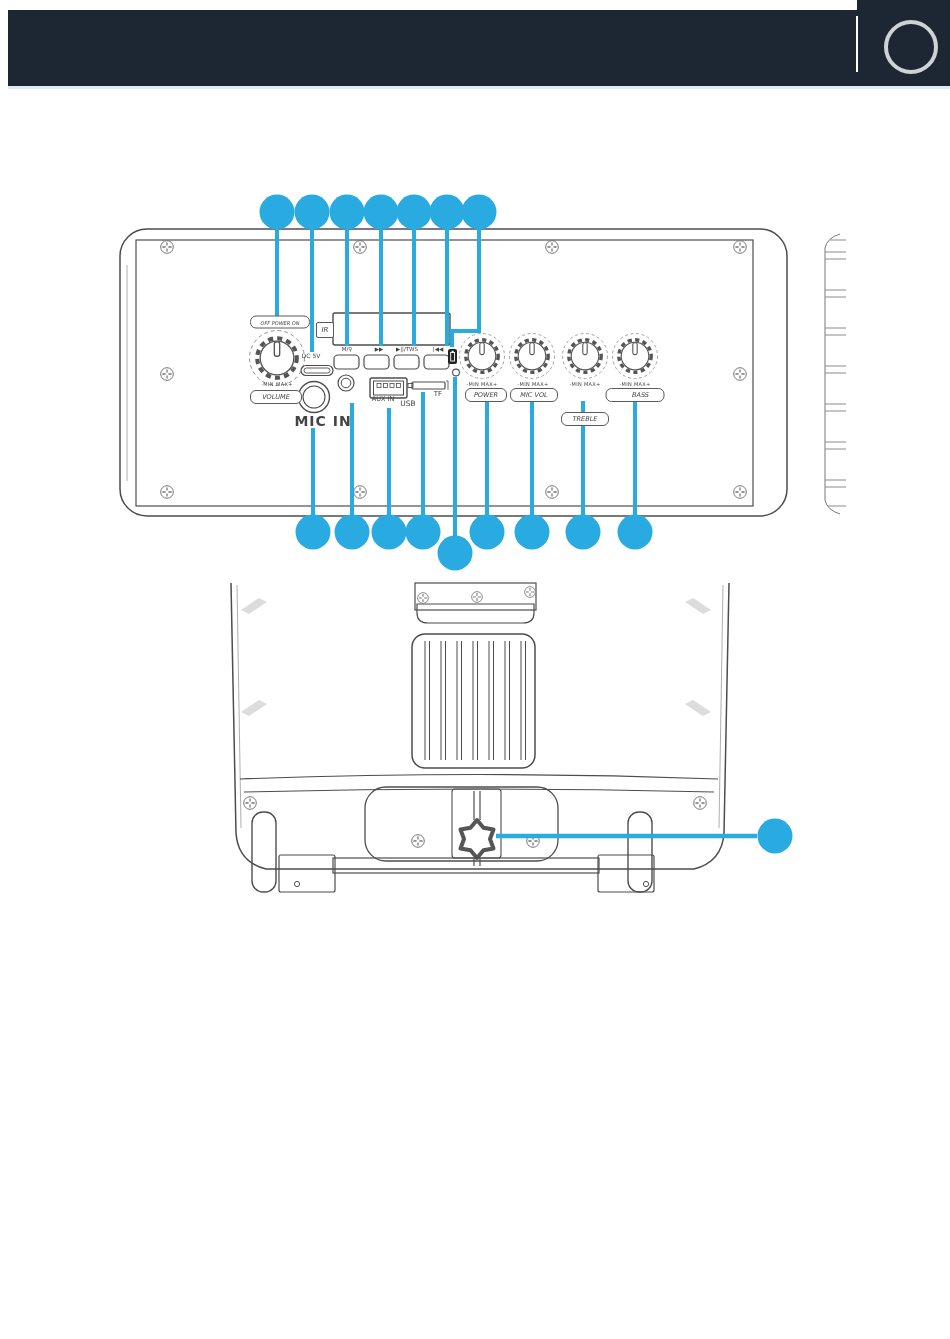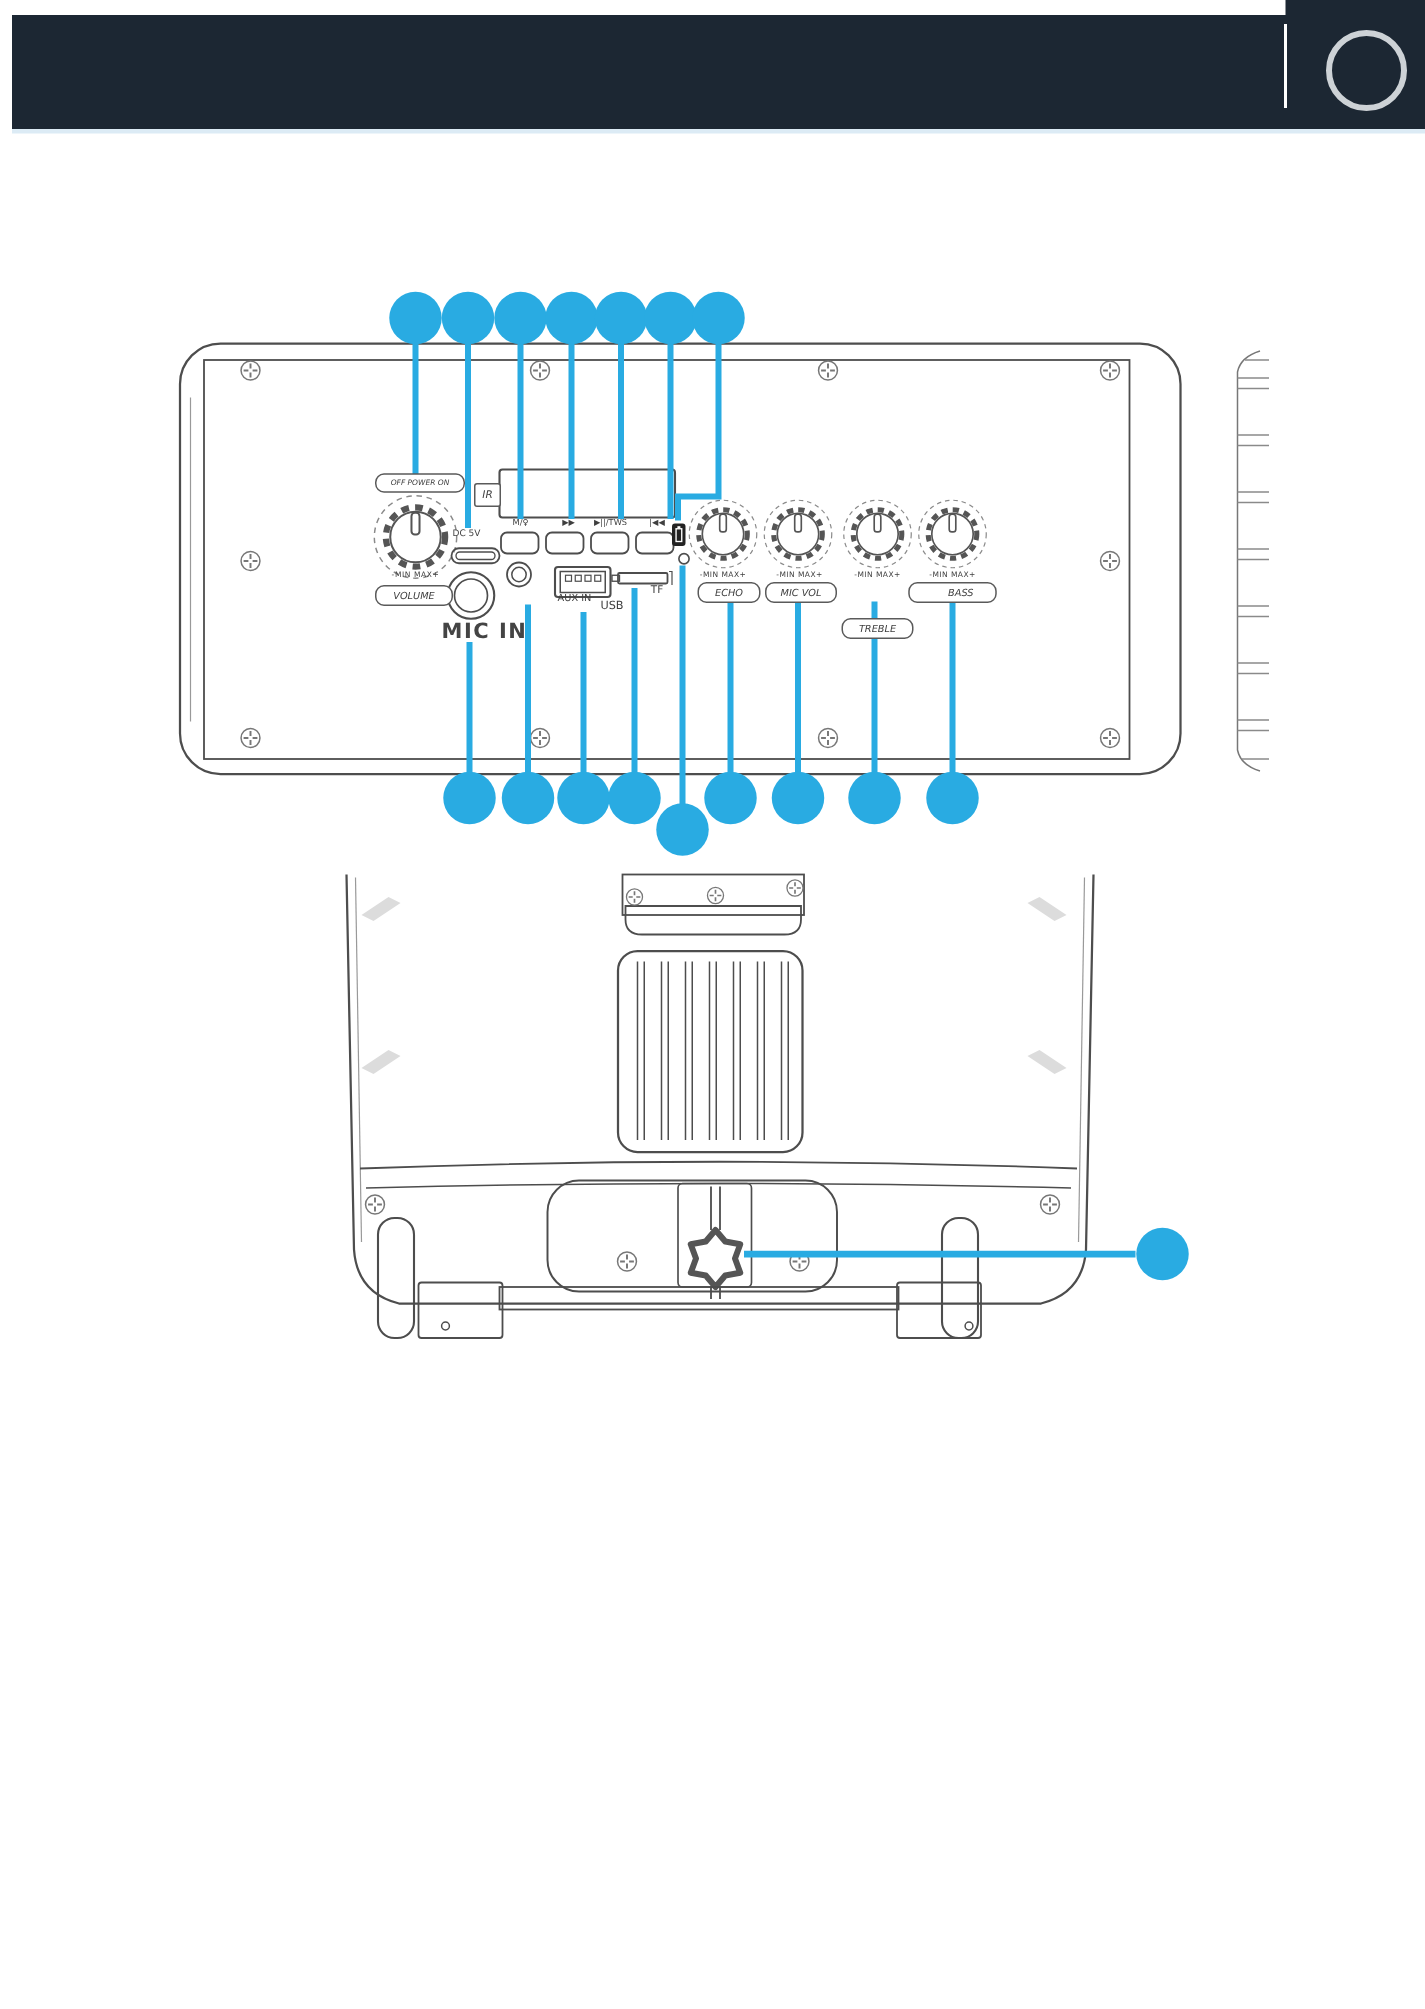--- a/index.html
+++ b/index.html
@@ -246,21 +246,21 @@
   <div class="lbl" style="left:408px;top:404px;font-size:7.5px;">USB</div>
 
   <div class="lbl" style="left:438px;top:394px;font-size:7px;text-align:right;">TF</div>
 
   <div class="lbl" style="left:347px;top:350px;font-size:5.5px;">M/♀</div>
   <div class="lbl" style="left:379px;top:350px;font-size:5.5px;">▶▶</div>
   <div class="lbl" style="left:407px;top:350px;font-size:5.5px;">▶||/TWS</div>
   <div class="lbl" style="left:438px;top:350px;font-size:5.5px;">|◀◀</div>
 
   <div class="lbl" style="left:482px;top:384px;font-size:5px;letter-spacing:0.3px;">-MIN MAX+</div>
-  <div class="pill" style="left:486px;top:395px;width:40px;height:12px;font-size:6.5px;">ECHO</div>
+  <div class="pill" style="left:486px;top:395px;width:40px;height:12px;font-size:6.5px;">POWER</div>
 
   <div class="lbl" style="left:533px;top:384px;font-size:5px;letter-spacing:0.3px;">-MIN MAX+</div>
   <div class="pill" style="left:534px;top:395px;width:46px;height:12px;font-size:6.5px;">MIC VOL</div>
 
   <div class="lbl" style="left:585px;top:384px;font-size:5px;letter-spacing:0.3px;">-MIN MAX+</div>
   <div class="pill" style="left:585px;top:395px;width:46px;height:12px;font-size:6.5px;margin-top:24px;">TREBLE</div>
 
   <div class="lbl" style="left:635px;top:384px;font-size:5px;letter-spacing:0.3px;">-MIN MAX+</div>
   <div class="pill" style="left:635px;top:395px;width:46px;height:12px;font-size:6.5px;padding-left:11px;">BASS</div>
 

